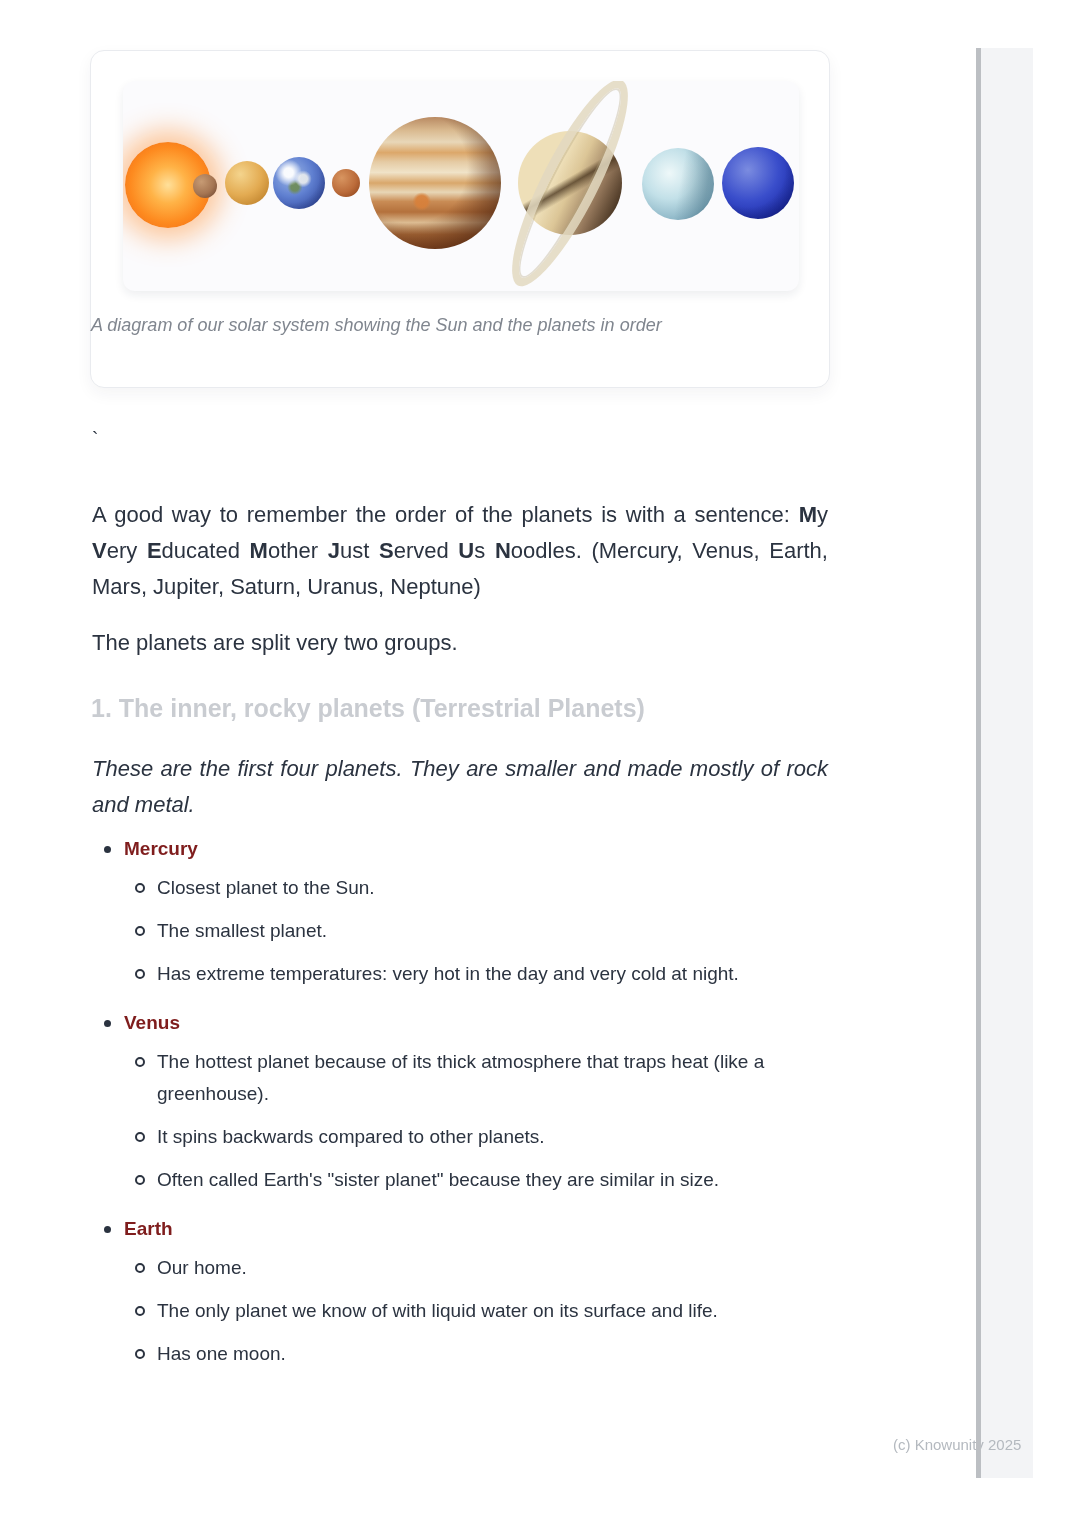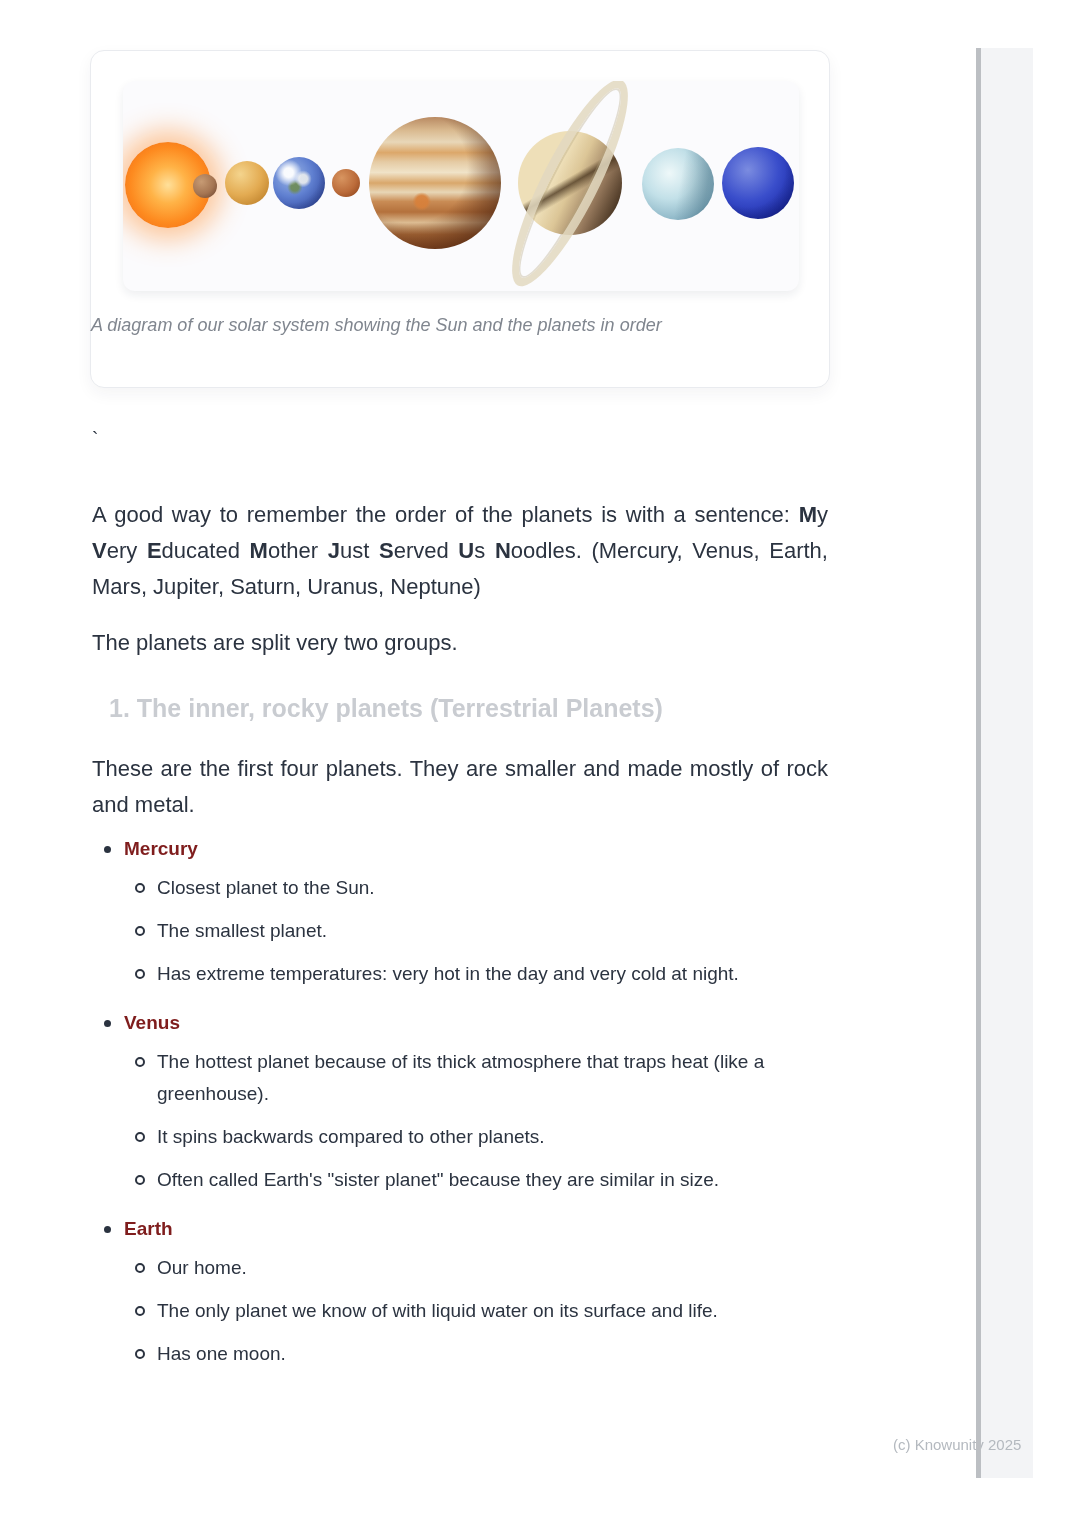--- a/index.html
+++ b/index.html
@@ -99,25 +99,25 @@
   .para {
     position: absolute; left: 92px; width: 736px;
     font-size: 22px; line-height: 36px;
     text-align: justify;
     color: #2b3340;
   }
   .para b { font-weight: 700; }
   .para-mnemonic { top: 497px; }
   .para-groups { top: 625px; }
   .section-heading {
-    position: absolute; left: 109px; top: 694px; width: 740px;
+    position: absolute; left: 91px; top: 694px; width: 740px;
     font-size: 25px; font-weight: 700;
     color: #c9ccd1;
   }
-  .para-section-intro { top: 751px; }
+  .para-section-intro { top: 751px; font-style: italic; }
 
   .planet-list { position: absolute; left: 92px; top: 838px; width: 736px; }
   .planet-block { margin-bottom: 22px; }
   .planet-name-row { position: relative; padding-left: 32px; line-height: 22px; }
   .planet-name-row .dot {
     position: absolute; left: 12px; top: 8px;
     width: 7px; height: 7px; border-radius: 50%;
     background: #2b3340;
   }
   .planet-name { font-weight: 700; font-size: 19px; color: #7f1d1d; }

